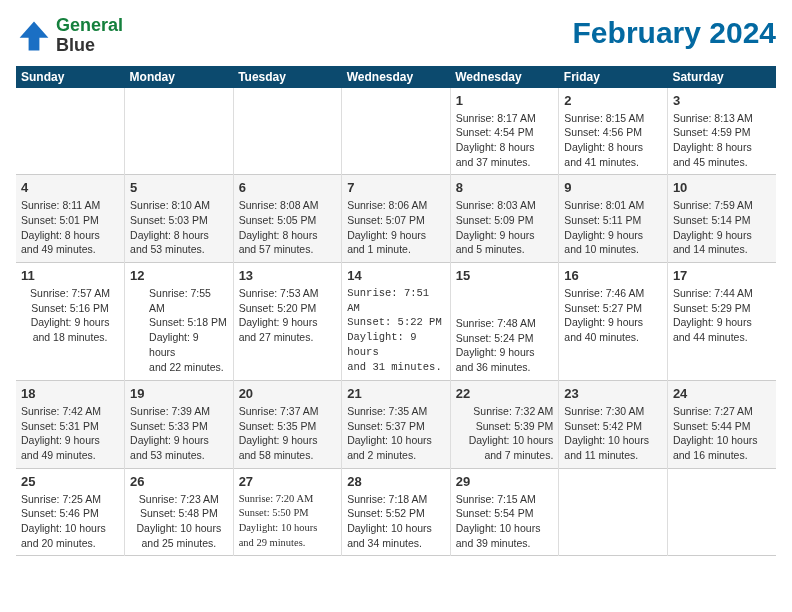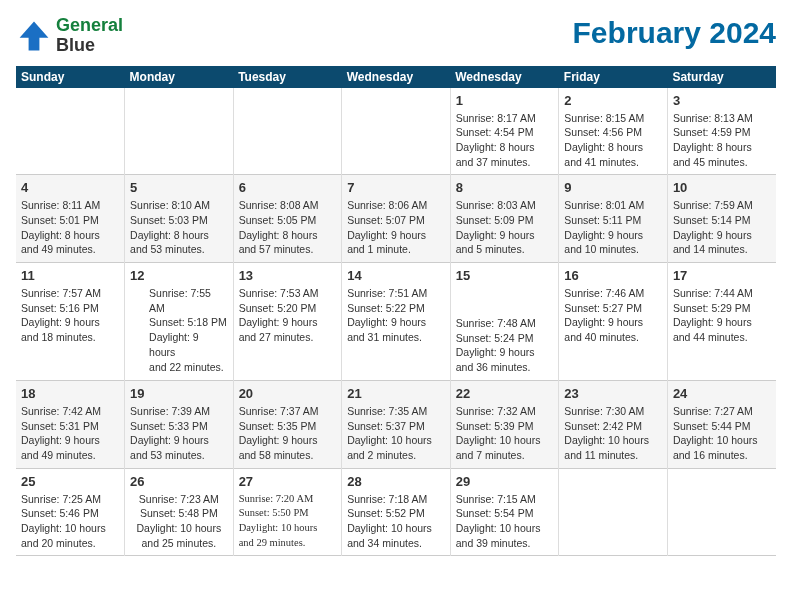--- a/index.html
+++ b/index.html
@@ -193,42 +193,42 @@
           <span class="day-num">10</span>
           <div class="day-detail" style="white-space: pre-line;">Sunrise: 7:59 AM
 Sunset: 5:14 PM
 Daylight: 9 hours
 and 14 minutes.</div>
         </td>
       </tr>
       <tr>
         <td>
           <span class="day-num">11</span>
-          <div class="day-detail" style="white-space: pre-line;">Sunrise: 7:57 AM
+          <div class="day-detail" style="white-space: pre-line; text-align: center;">Sunrise: 7:57 AM
 Sunset: 5:16 PM
 Daylight: 9 hours
 and 18 minutes.</div>
         </td>
         <td>
           <span class="day-num">12</span>
           <div class="day-detail" style="white-space: pre-line; margin-left: 19px;">Sunrise: 7:55 AM
 Sunset: 5:18 PM
 Daylight: 9 hours
 and 22 minutes.</div>
         </td>
         <td>
           <span class="day-num">13</span>
           <div class="day-detail" style="white-space: pre-line;">Sunrise: 7:53 AM
 Sunset: 5:20 PM
 Daylight: 9 hours
 and 27 minutes.</div>
         </td>
         <td>
           <span class="day-num">14</span>
-          <div class="day-detail" style="white-space: pre-line;">Sunrise: 7:51 AM
+          <div class="day-detail" style="white-space: pre-line; font-family: Liberation Mono, monospace;">Sunrise: 7:51 AM
 Sunset: 5:22 PM
 Daylight: 9 hours
 and 31 minutes.</div>
         </td>
         <td>
           <span class="day-num">15</span>
           <div class="day-detail" style="white-space: pre-line; margin-top: 33px;">Sunrise: 7:48 AM
 Sunset: 5:24 PM
 Daylight: 9 hours
 and 36 minutes.</div>
@@ -272,29 +272,29 @@
         </td>
         <td>
           <span class="day-num">21</span>
           <div class="day-detail" style="white-space: pre-line;">Sunrise: 7:35 AM
 Sunset: 5:37 PM
 Daylight: 10 hours
 and 2 minutes.</div>
         </td>
         <td>
           <span class="day-num">22</span>
-          <div class="day-detail" style="white-space: pre-line;">Sunrise: 7:32 AM
+          <div class="day-detail" style="white-space: pre-line; text-align: right;">Sunrise: 7:32 AM
 Sunset: 5:39 PM
 Daylight: 10 hours
 and 7 minutes.</div>
         </td>
         <td>
           <span class="day-num">23</span>
           <div class="day-detail" style="white-space: pre-line;">Sunrise: 7:30 AM
-Sunset: 2:42 PM
+Sunset: 5:42 PM
 Daylight: 10 hours
 and 11 minutes.</div>
         </td>
         <td>
           <span class="day-num">24</span>
           <div class="day-detail" style="white-space: pre-line;">Sunrise: 7:27 AM
 Sunset: 5:44 PM
 Daylight: 10 hours
 and 16 minutes.</div>
         </td>

